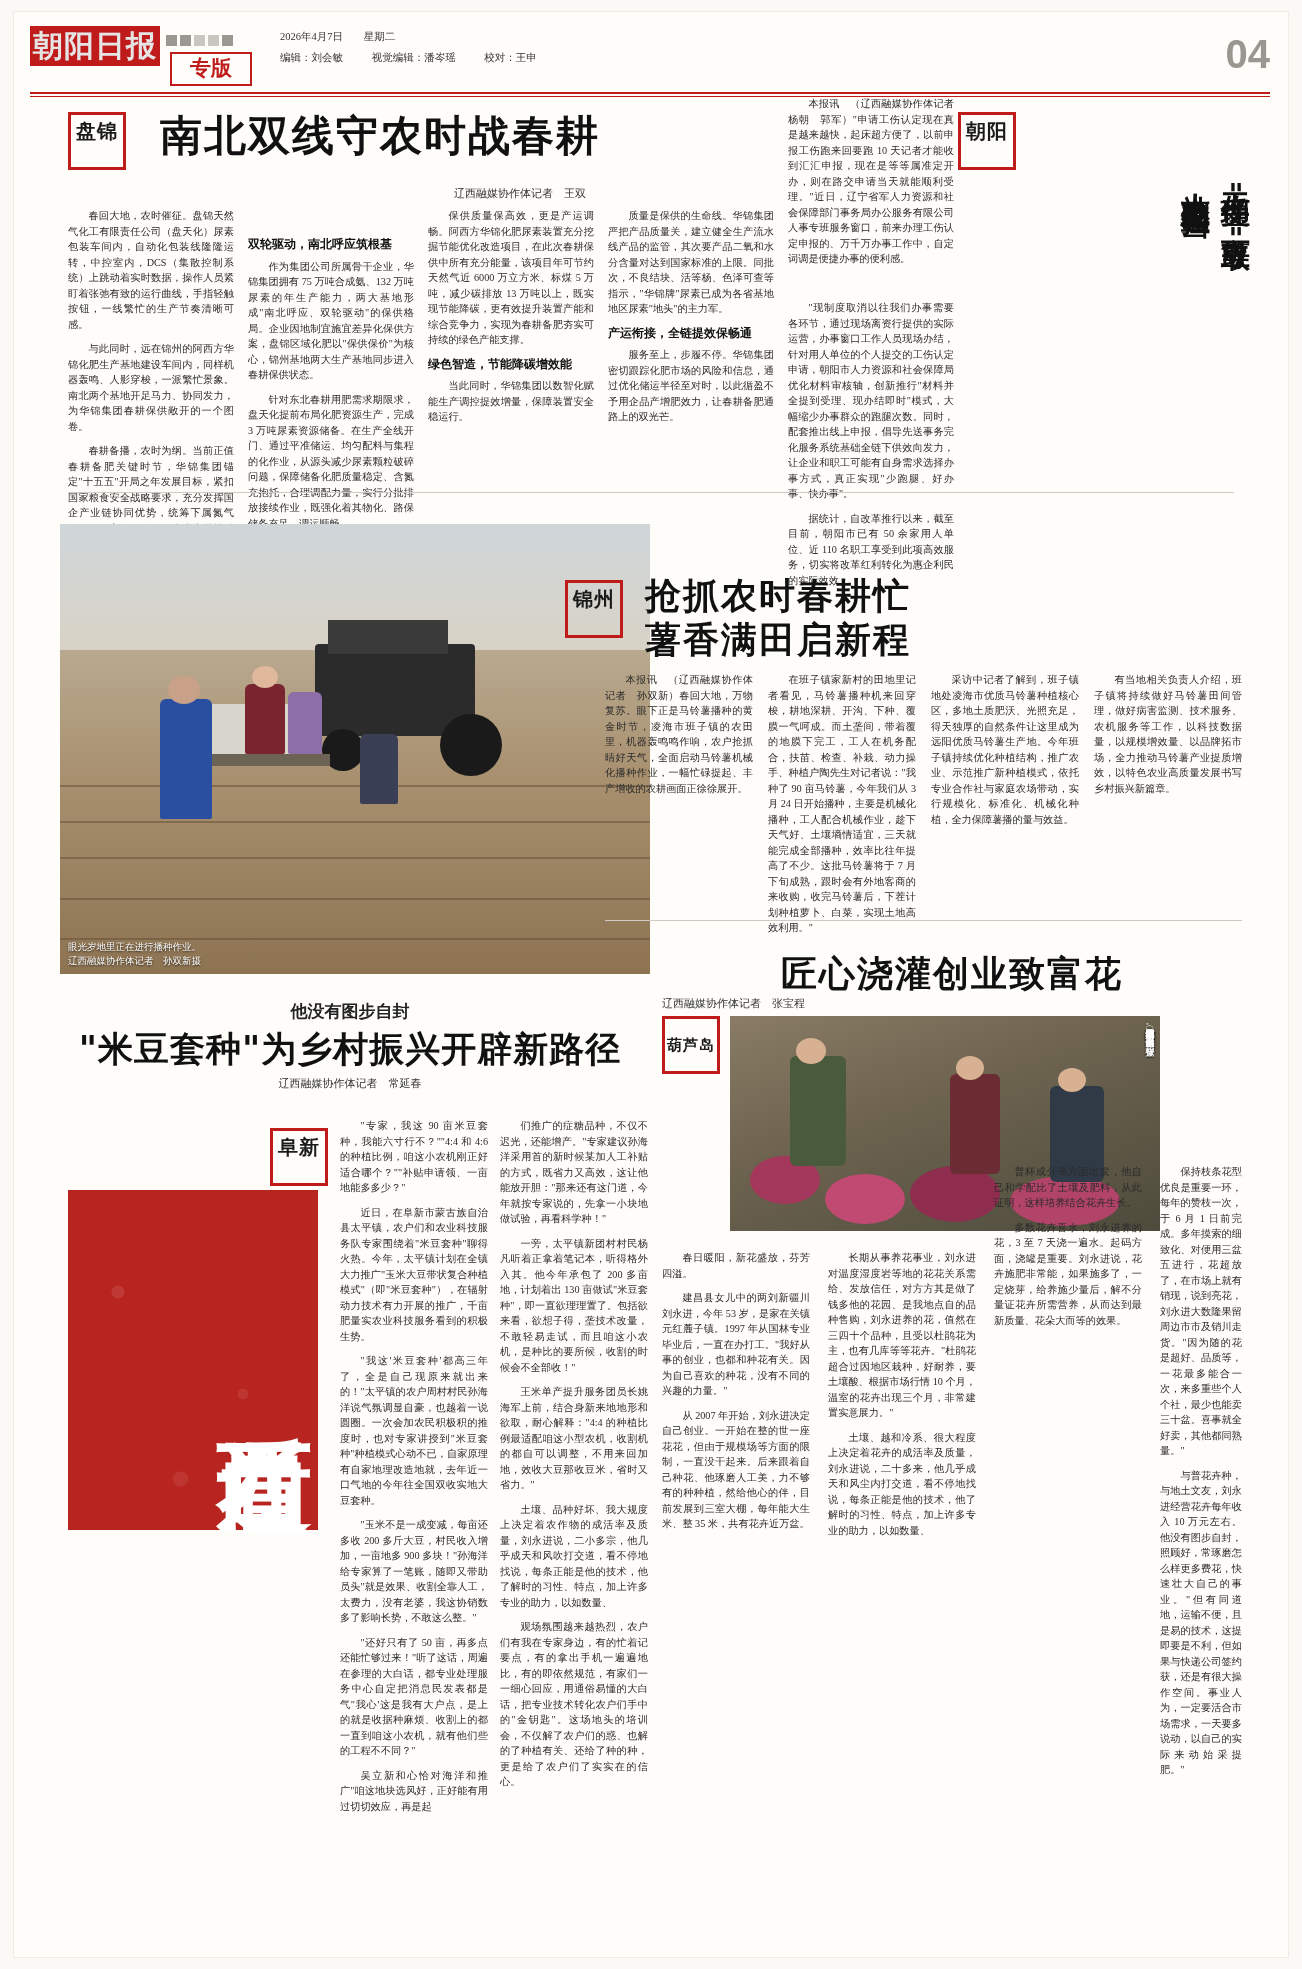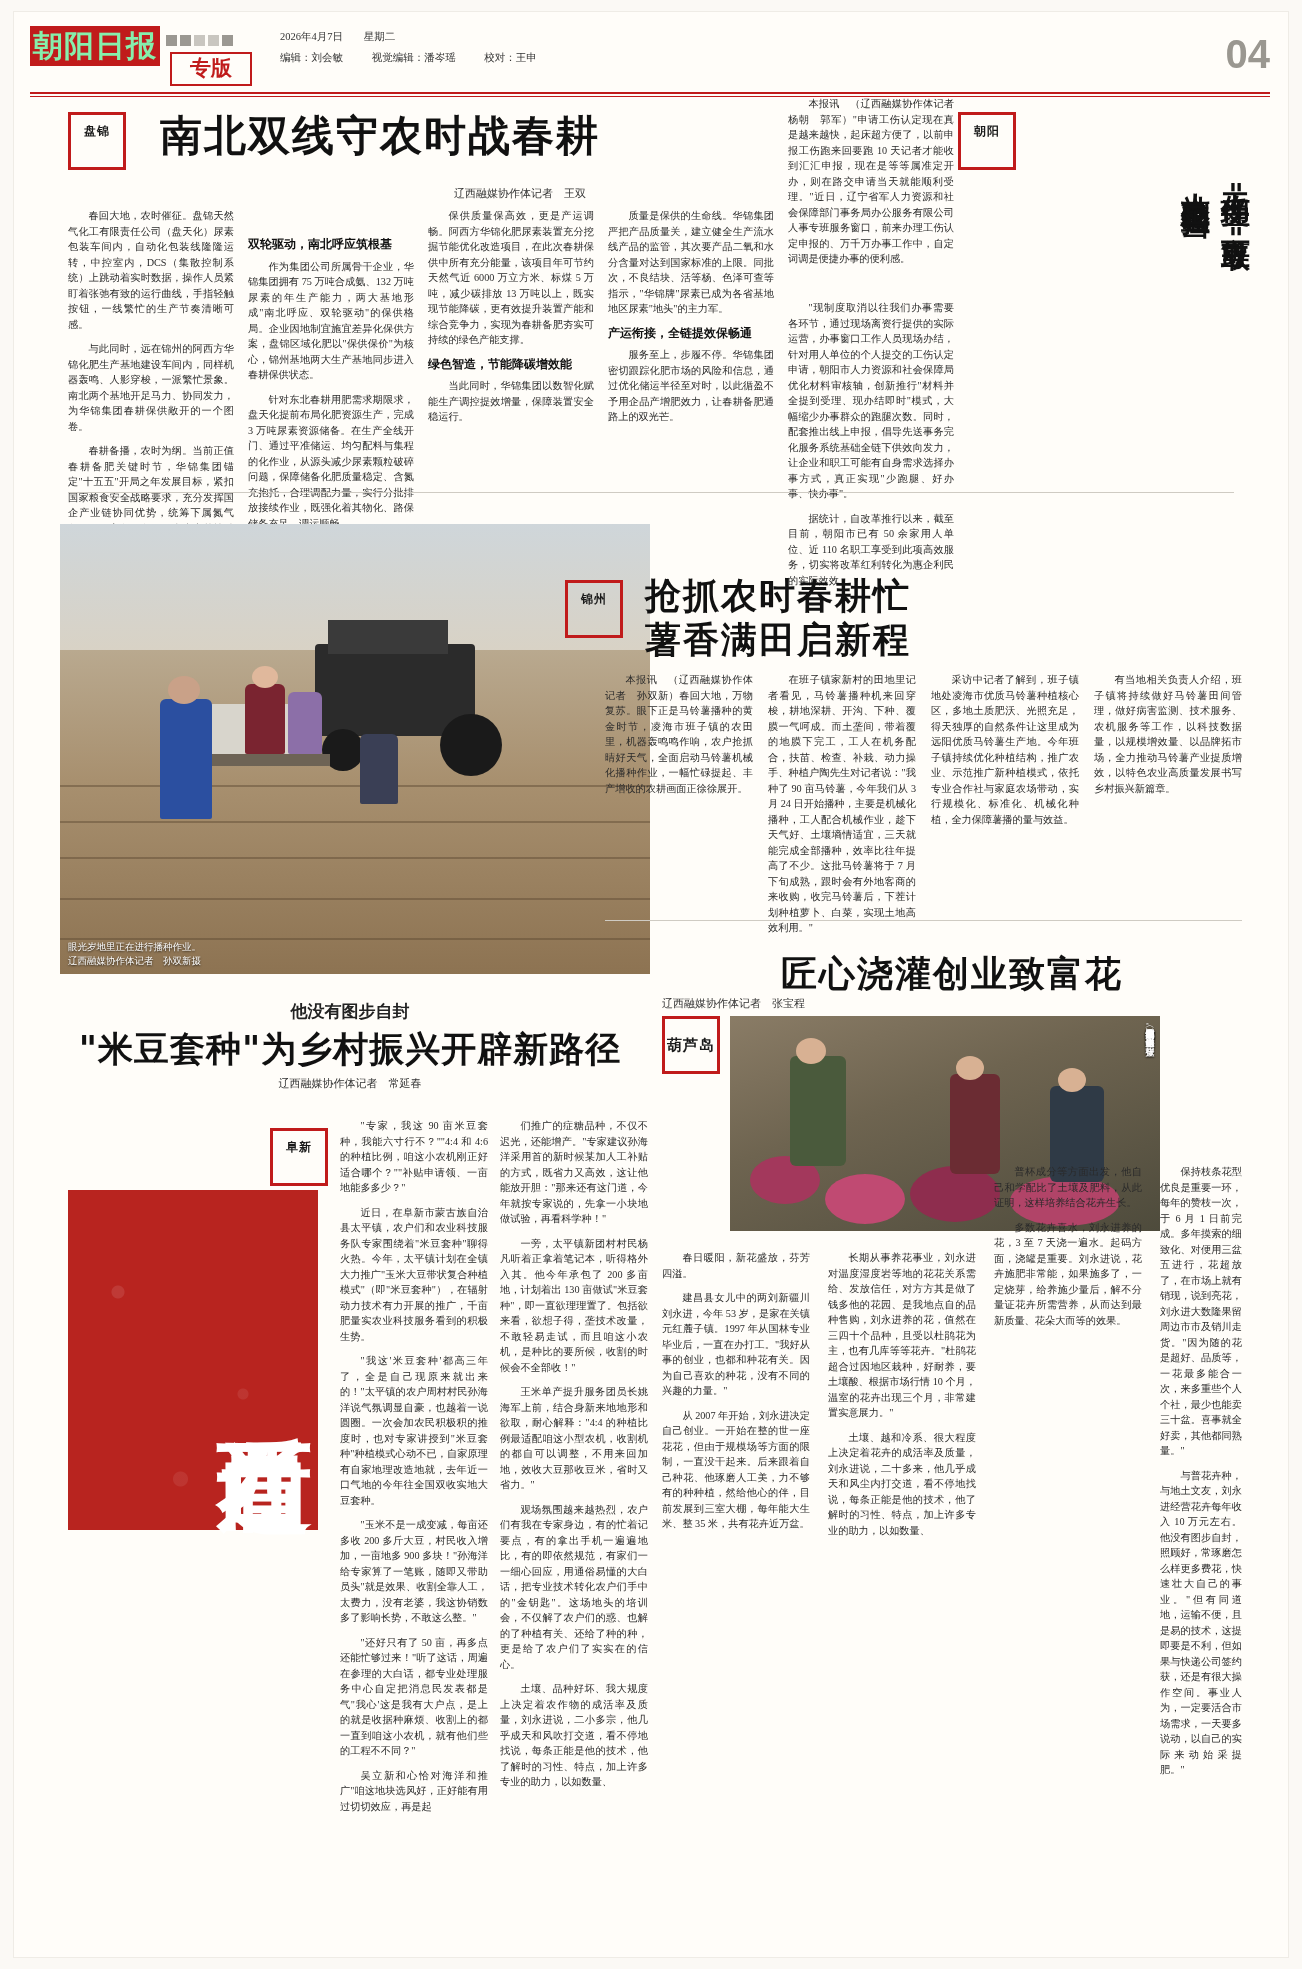--- a/index.html
+++ b/index.html
@@ -12,21 +12,21 @@
     background:#fbf9f5;
   }
   .paper-edge{
     position:absolute;left:14px;top:12px;width:1274px;height:1945px;
     background:#fffdf9;box-shadow:0 0 0 1px #efece6;
   }
   
   .masthead{position:absolute;left:30px;top:26px;width:1240px;height:60px;}
   .mast-logo{
     position:absolute;left:0;top:0;width:130px;height:40px;
-    background:#c01b1b;color:#86efac;font-size:30px;font-weight:bold;
+    background:#c01b1b;color:#e5e5e5;font-size:30px;font-weight:bold;
     letter-spacing:1px;text-align:center;line-height:40px;
     font-family:"DejaVu Serif",serif;
   }
   .mast-squares{position:absolute;left:136px;top:6px;width:70px;height:14px;}
   .mast-squares i{display:inline-block;width:11px;height:11px;margin-right:3px;background:#c9c6c0;}
   .mast-squares i.on{background:#9b9892;}
   .mast-special{
     position:absolute;left:140px;top:26px;width:78px;height:30px;
     border:2px solid #c01b1b;color:#c01b1b;font-size:21px;font-weight:bold;
     text-align:center;line-height:28px;
@@ -44,21 +44,21 @@
 
   
   .citytag{
     position:absolute;width:58px;height:58px;border:3px solid #c01b1b;
     box-sizing:border-box;
   }
   .citytag span{
     display:block;width:100%;text-align:center;font-size:19px;color:#1a1a1a;
     font-weight:bold;letter-spacing:1px;
   }
-  .citytag.vert span{font-size:12px;line-height:20px;padding-top:6px;}
+  .citytag.vert span{font-size:20px;line-height:20px;padding-top:6px;}
   .citytag.horiz span{line-height:52px;}
 
   
   .h-main{
     position:absolute;font-weight:bold;color:#111;
     font-family:"DejaVu Serif",serif;
   }
   .sub-main{position:absolute;color:#222;}
   .byline{position:absolute;font-size:11px;color:#333;}
 
@@ -306,22 +306,22 @@
   <p>近日，在阜新市蒙古族自治县太平镇，农户们和农业科技服务队专家围绕着"米豆套种"聊得火热。今年，太平镇计划在全镇大力推广"玉米大豆带状复合种植模式"（即"米豆套种"），在辐射动力技术有力开展的推广，千亩肥量实农业科技服务看到的积极生势。</p>
   <p>"我这'米豆套种'都高三年了，全是自己现原来就出来的！"太平镇的农户周村村民孙海洋说气氛调显自豪，也越着一说圆圈。一次会加农民积极积的推度时，也对专家讲授到"米豆套种"种植模式心动不已，自家原理有自家地理改造地就，去年近一口气地的今年往全国双收实地大豆套种。</p>
   <p>"玉米不是一成变减，每亩还多收 200 多斤大豆，村民收入增加，一亩地多 900 多块！"孙海洋给专家算了一笔账，随即又带助员头"就是效果、收割全靠人工，太费力，没有老婆，我这协销数多了影响长势，不敢这么整。"</p>
   <p>"还好只有了 50 亩，再多点还能忙够过来！"听了这话，周遍在参理的大白话，都专业处理服务中心自定把消息民发表都是气"我心'这是我有大户点，是上的就是收据种麻烦、收割上的都一直到咱这小农机，就有他们些的工程不不同？"</p>
   <p>吴立新和心恰对海洋和推广"咱这地块选风好，正好能有用过切切效应，再是起</p>
 </div>
 <div class="col" style="left:500px;top:1118px;width:148px;height:760px;">
   <p>们推广的症糖品种，不仅不迟光，还能增产。"专家建议孙海洋采用首的新时候某加人工补贴的方式，既省力又高效，这让他能放开胆："那来还有这门道，今年就按专家说的，先拿一小块地做试验，再看科学种！"</p>
   <p>一旁，太平镇新团村村民杨凡听着正拿着笔记本，听得格外入其。他今年承包了 200 多亩地，计划着出 130 亩做试"米豆套种"，即一直欲理理置了。包括欲来看，欲想子得，垄技术改量，不敢轻易走试，而且咱这小农机，是种比的要所候，收割的时候会不全部收！"</p>
   <p>王米单产提升服务团员长姚海军上前，结合身新来地地形和欲取，耐心解释："4:4 的种植比例最适配咱这小型农机，收割机的都自可以调整，不用来回加地，效收大豆那收豆米，省时又省力。"</p>
+  <p>土壤、品种好坏、我大规度上决定着农作物的成活率及质量，刘永进说，二小多宗，他几乎成天和风吹打交道，看不停地找说，每条正能是他的技术，他了解时的习性、特点，加上许多专业的助力，以如数量、</p>
   <p>观场氛围越来越热烈，农户们有我在专家身边，有的忙着记要点，有的拿出手机一遍遍地比，有的即依然规范，有家们一一细心回应，用通俗易懂的大白话，把专业技术转化农户们手中的"金钥匙"。这场地头的培训会，不仅解了农户们的惑、也解的了种植有关、还给了种的种，更是给了农户们了实实在的信心。</p>
-  <p>土壤、品种好坏、我大规度上决定着农作物的成活率及质量，刘永进说，二小多宗，他几乎成天和风吹打交道，看不停地找说，每条正能是他的技术，他了解时的习性、特点，加上许多专业的助力，以如数量、</p>
 </div>
 
 <div class="seal">
   <div class="chars">看辽西</div>
   <div class="inner"></div>
 </div>
 
 </div>
 
 </body></html>

